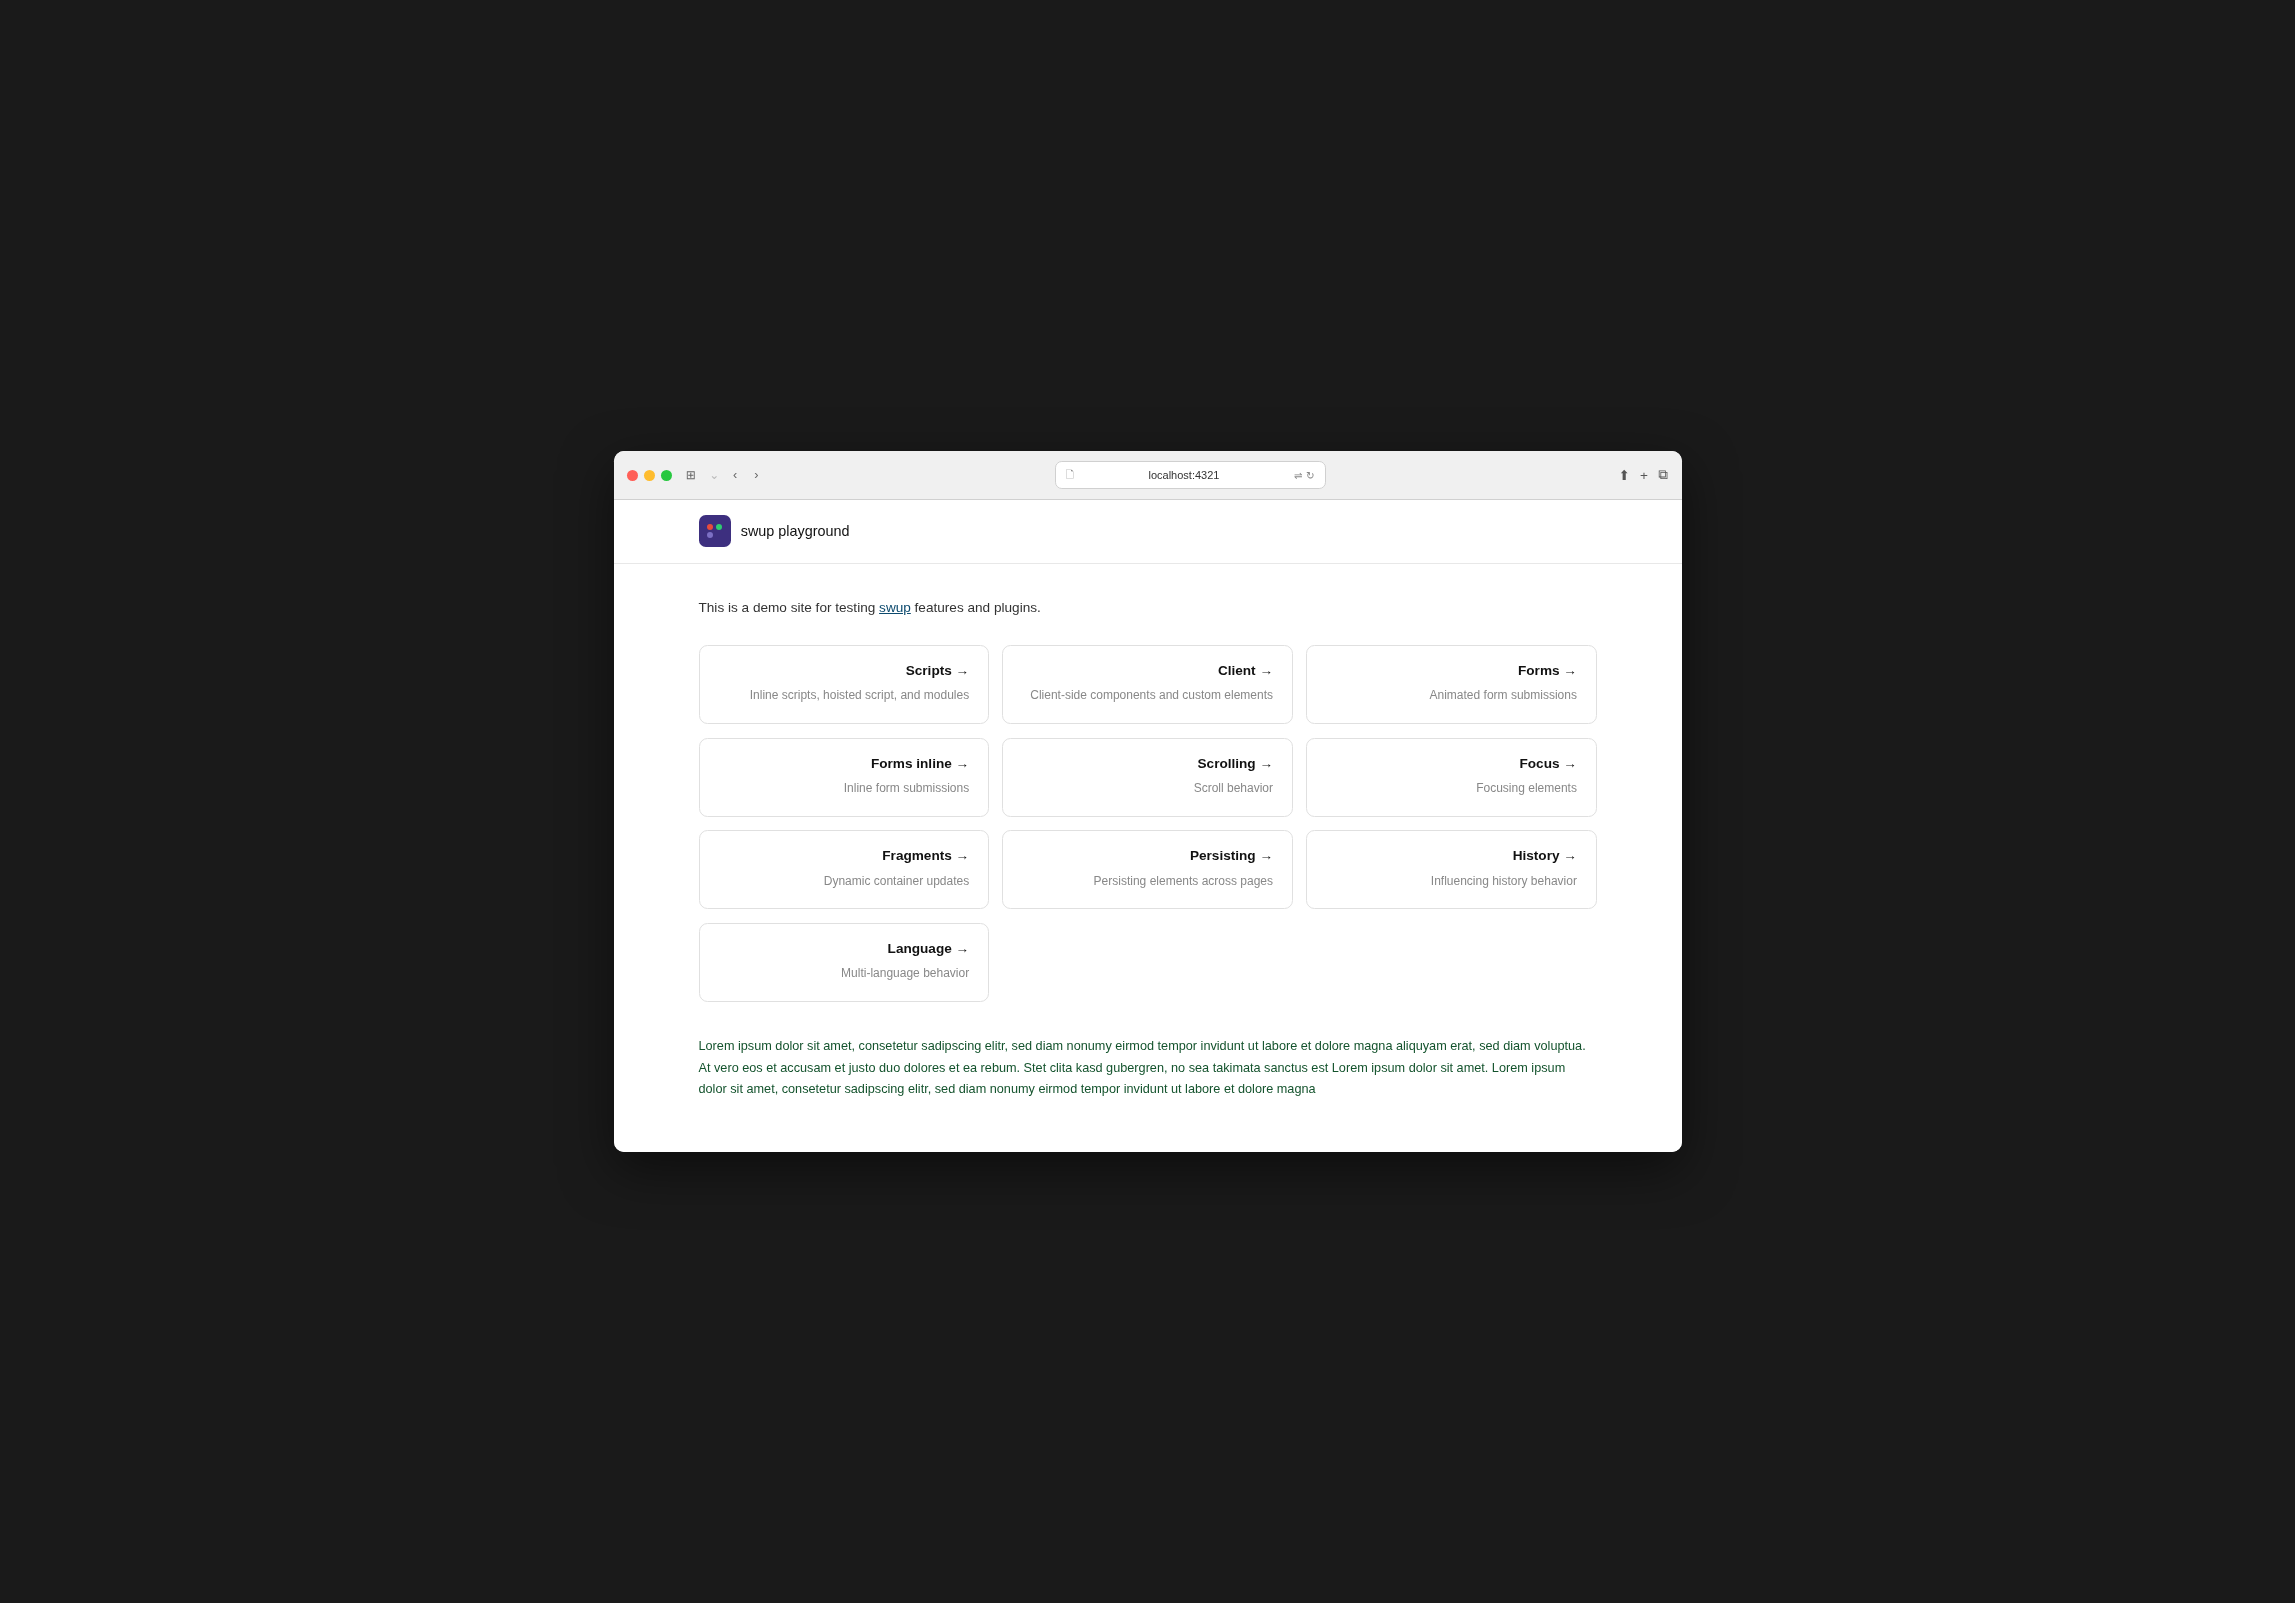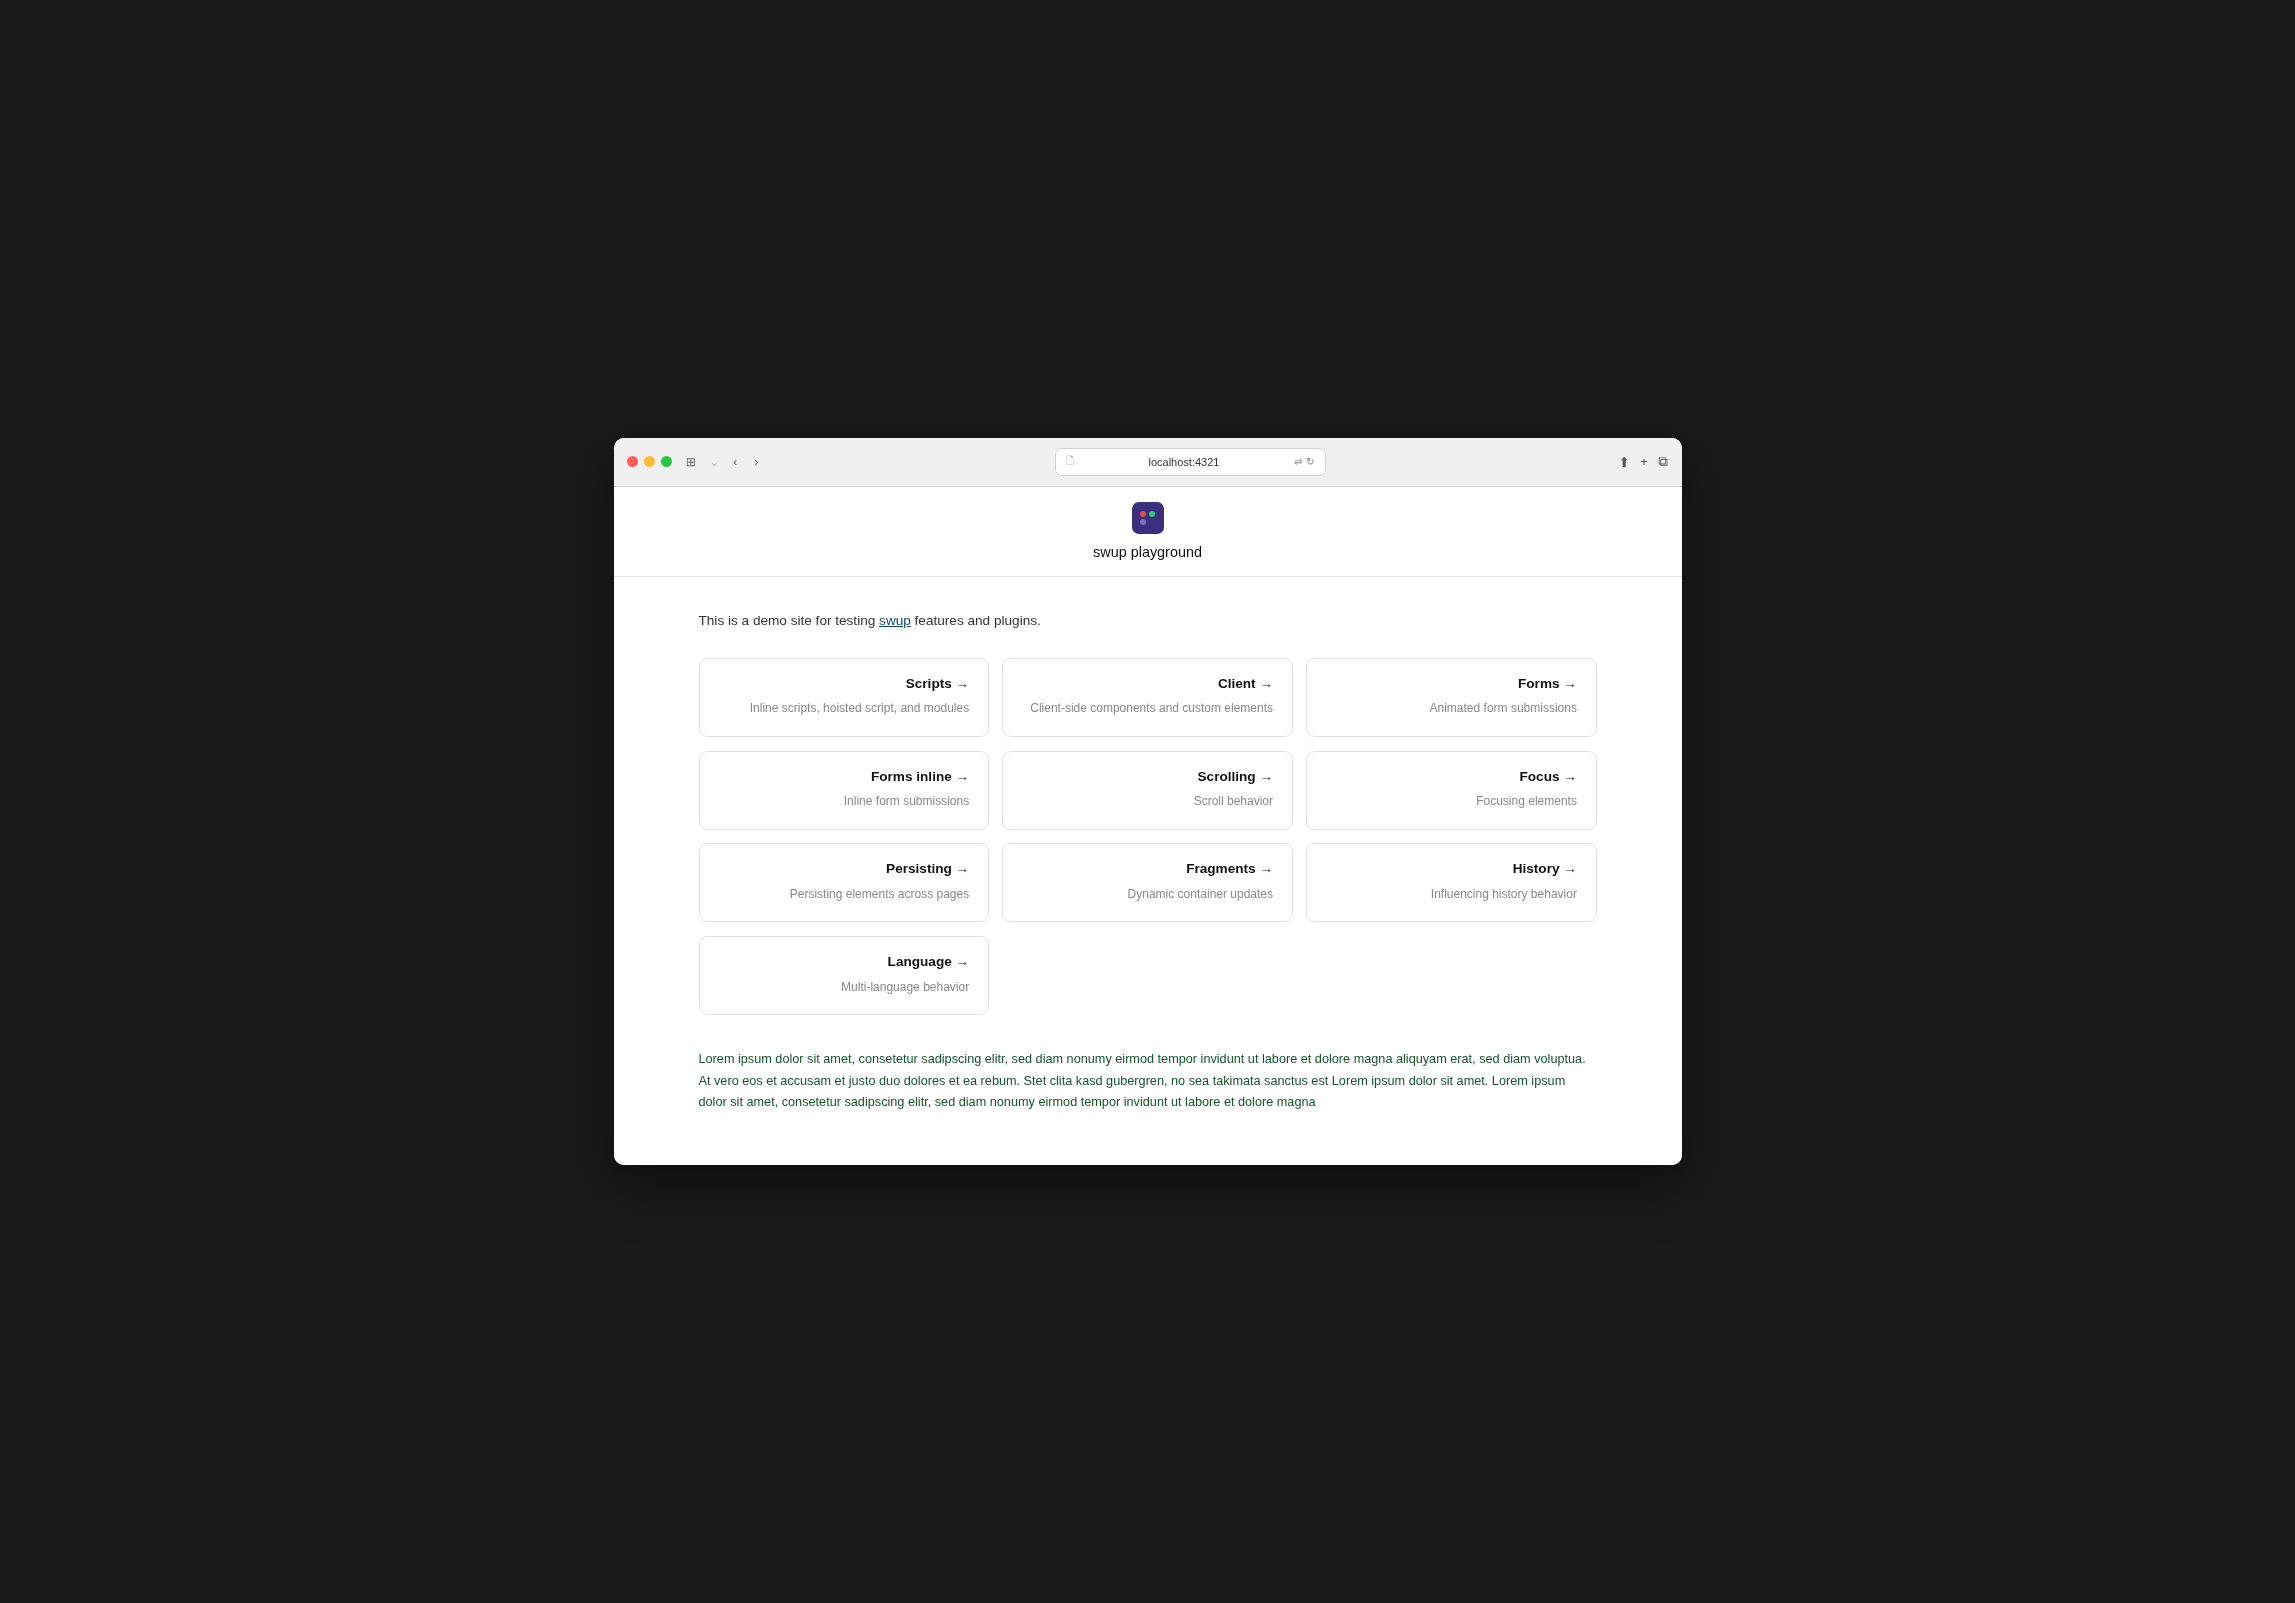--- a/index.html
+++ b/index.html
@@ -128,21 +128,20 @@
       padding: 0;
     }
 
     
     .site-header {
       border-bottom: 0.8px solid #e8e8e8;
       padding: 15.3px 85px;
       display: flex;
       align-items: center;
       gap: 10.2px;
-      flex-direction: column;
     }
 
     .site-logo {
       width: 32px;
       height: 32px;
       background: #3d2f7f;
       border-radius: 6.8px;
       display: flex;
       align-items: center;
       justify-content: center;
@@ -313,27 +312,27 @@
         <a class="card">
           <div class="card-title">Scrolling →</div>
           <div class="card-desc">Scroll behavior</div>
         </a>
         <a class="card">
           <div class="card-title">Focus →</div>
           <div class="card-desc">Focusing elements</div>
         </a>
 
         <a class="card">
+          <div class="card-title">Fragments →</div>
+          <div class="card-desc">Dynamic container updates</div>
+        </a>
+        <a class="card">
           <div class="card-title">Persisting →</div>
           <div class="card-desc">Persisting elements across pages</div>
         </a>
-        <a class="card">
-          <div class="card-title">Fragments →</div>
-          <div class="card-desc">Dynamic container updates</div>
-        </a>
 
         <a class="card">
           <div class="card-title">History →</div>
           <div class="card-desc">Influencing history behavior</div>
         </a>
         <a class="card">
           <div class="card-title">Language →</div>
           <div class="card-desc">Multi-language behavior</div>
         </a>
         <div class="card card-empty"></div>

